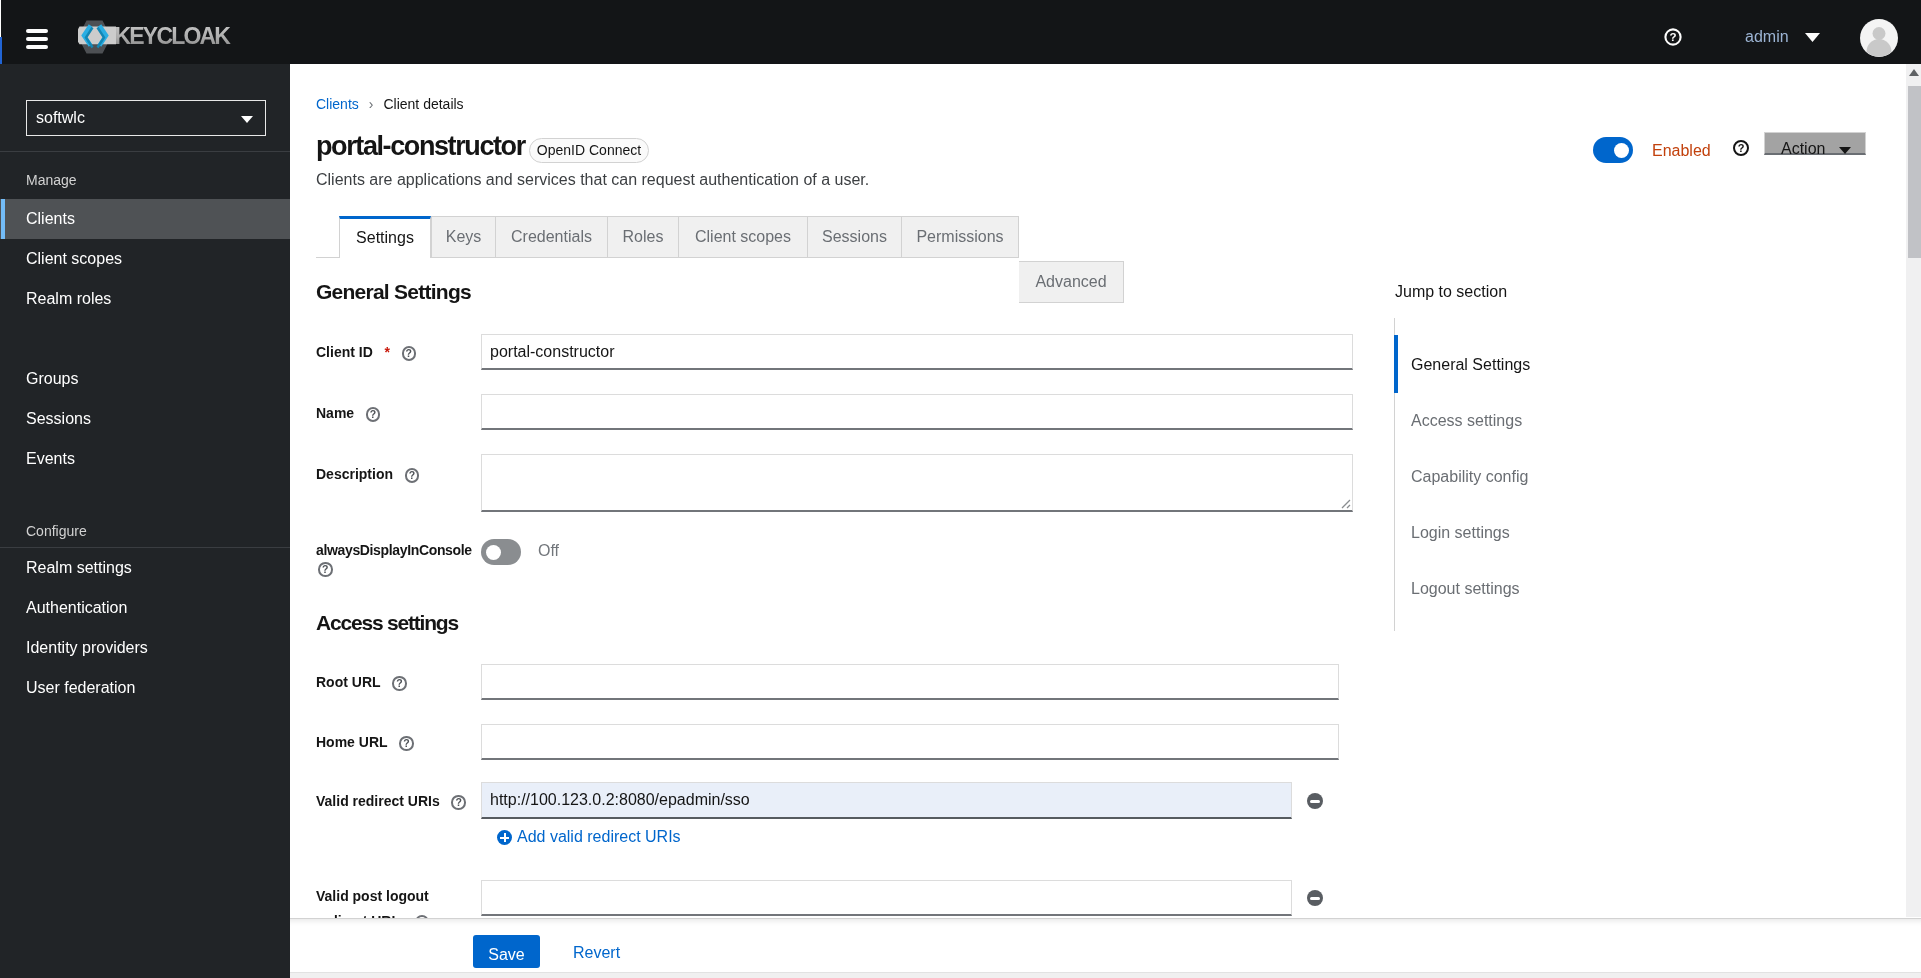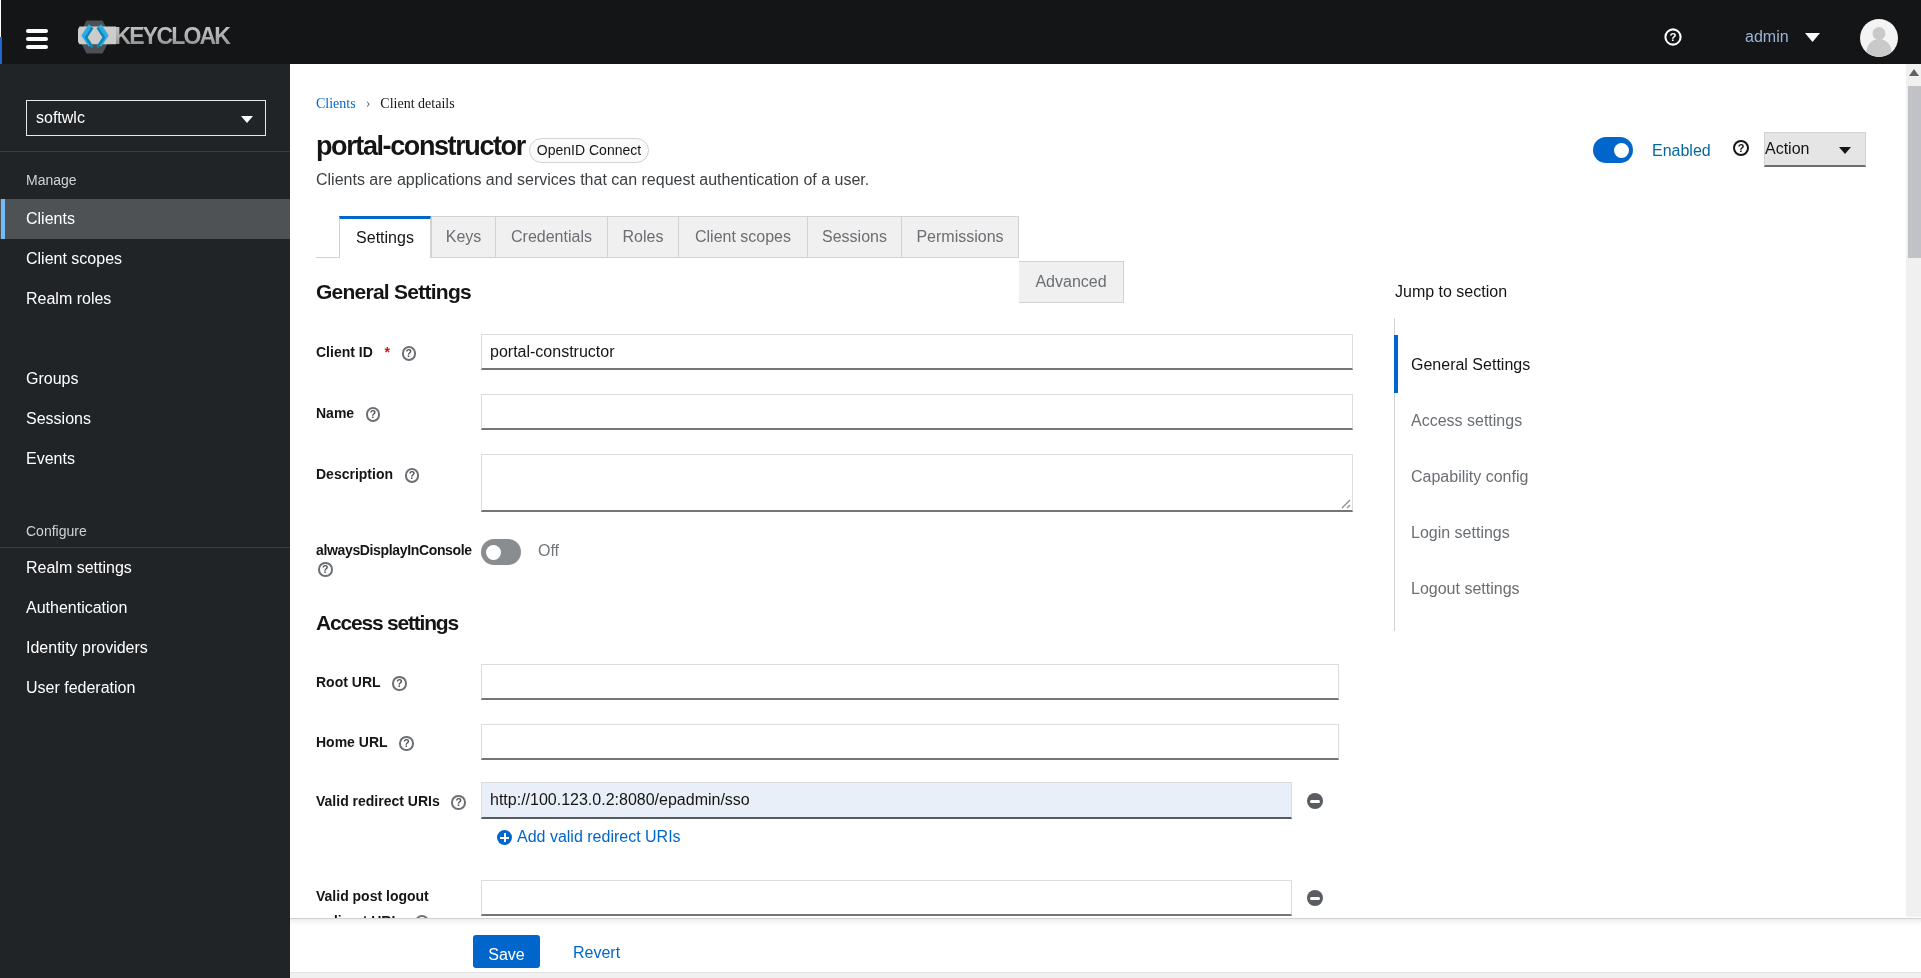--- a/index.html
+++ b/index.html
@@ -17,43 +17,43 @@
   #realmsel { left:26px; top:36px; width:240px; height:36px; border:1px solid #e8e8e8;
     color:#fff; font-size:16px; line-height:34px; padding-left:9px; }
   .sdiv { left:0; width:290px; height:1px; background:#3a3d41; }
   .stitle { left:26px; color:#d2d2d2; font-size:14px; }
   .sitem { left:26px; width:264px; height:40px; line-height:40px; color:#fff; font-size:16px; }
   #selitem { left:0; top:135px; width:290px; height:40px; background:#4f5255; }
   #selbar { left:1px; top:135px; width:4px; height:40px; background:#73bcf7; }
 
   
   .link { color:#0066cc; text-decoration:none; }
-  #bc { left:316px; top:96px; font-size:14px; color:#151515;font-family:Liberation Serif, serif; }
+  #bc { left:316px; top:96px; font-size:14px; color:#151515; }
   #title { left:316px; top:131px; font-size:27px; font-weight:700; color:#151515; letter-spacing:-1.4px;}
   #badge { left:529px; top:138px; width:120px; height:25px; border:1px solid #d2d2d2;
     border-radius:13px; background:#fafafa; color:#151515; font-size:14px;
     text-align:center; line-height:23px; }
   #desc { left:316px; top:171px; font-size:16px; color:#3c3f42; }
 
   
   .switch { width:40px; height:26px; border-radius:13px; }
   .knob { position:absolute; width:15px; height:15px; border-radius:50%; background:#fff; top:5.5px; }
 
   
   .hi { display:inline-block; width:14.5px; height:14.5px; border-radius:50%;
     border:2px solid #6d7075; color:#4e5257; font-size:10.5px; font-weight:700;
     text-align:center; line-height:10.5px; }
   .hi2 { position:absolute; width:16px; height:16px; border-radius:50%;
     border:2px solid #151515; color:#151515; font-size:11px; font-weight:700;
     text-align:center; line-height:12.5px; }
 
   
-  #action { left:1764px; top:132px; width:102px; height:35px; background:#e5e5e5;
+  #action { left:1764px; top:132px; width:102px; height:23px; background:#a3a3a3;
     border:1px solid #d2d2d2; border-bottom:2px solid #6a6e73; font-size:16px;
-    color:#151515; line-height:32px; }
+    color:#151515; line-height:32px; padding-left:16px; }
 
   
   .tab { top:216px; height:42px; background:#f0f0f0; border:1px solid #d2d2d2;
     color:#6a6e73; font-size:16px; text-align:center; line-height:40px; }
   #tablead { left:316px; top:216px; width:23px; height:42px; border-bottom:1px solid #d2d2d2; background:#fff; }
   #tabactive { left:339px; top:216px; width:92px; height:42px; background:#fff;
     border-left:1px solid #d2d2d2; border-right:1px solid #d2d2d2; border-top:3px solid #0066cc;
     color:#151515; font-size:16px; text-align:center; line-height:37px; }
 
   
@@ -150,21 +150,21 @@
   </div>
 
   <div class="abs" id="bc"><a class="link" href="#">Clients</a><span style="color:#6a6e73; padding:0 10px;">›</span>Client details</div>
   <div class="abs" id="title">portal-constructor</div>
   <div class="abs" id="badge">OpenID Connect</div>
   <div class="abs" id="desc">Clients are applications and services that can request authentication of a user.</div>
 
   <div class="abs switch" style="left:1593px; top:137px; background:#0066cc;">
       <span class="knob" style="left:20.5px"></span>
     </div>
-  <div class="abs" style="left:1652px; top:142px; font-size:16px; color:#0369a1;">Enabled</div>
+  <div class="abs" style="left:1652px; top:142px; font-size:16px; color:#c2410c;">Enabled</div>
   <span class="hi2" style="left:1733px; top:140px;">?</span>
   <div class="abs" id="action">Action<svg class="abs" style="right:14px; top:14px" width="12" height="8">
         <polygon points="0,0 12,0 6,7" fill="#151515"></polygon>
       </svg></div>
 
   <div class="abs" id="tablead"></div>
   <div class="abs" id="tabactive">Settings</div>
   <div class="abs tab" style="left:431px; width:65px;">Keys</div>
   <div class="abs tab" style="left:496px; width:112px; border-left:none;">Credentials</div>
   <div class="abs tab" style="left:608px; width:71px; border-left:none;">Roles</div>

